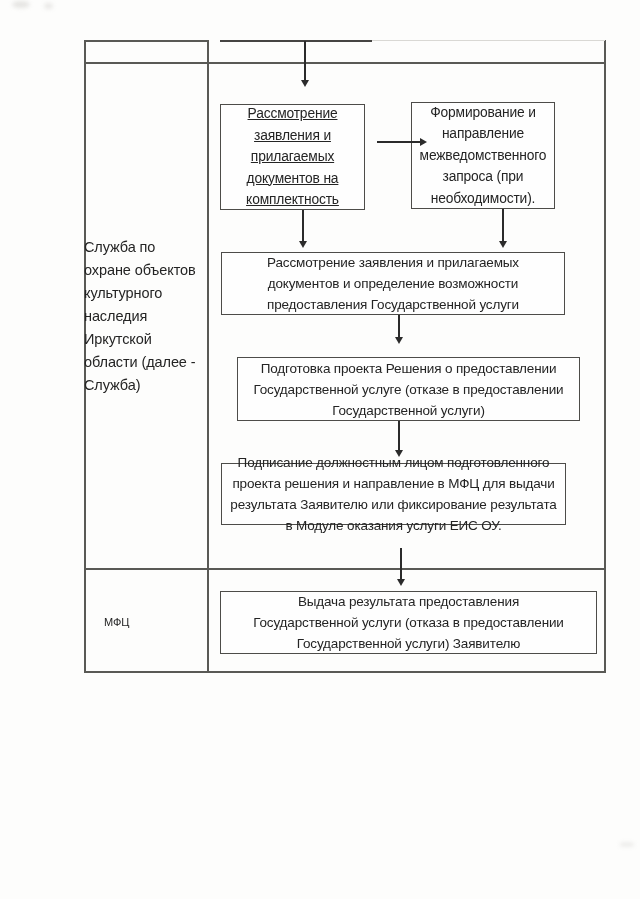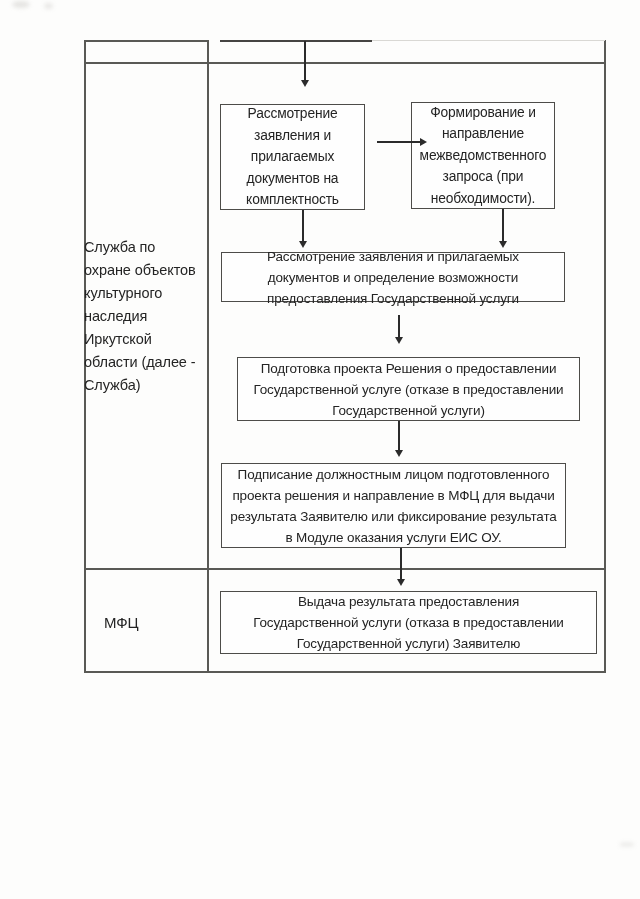--- a/index.html
+++ b/index.html
@@ -67,43 +67,43 @@
   <div class="hline" style="left:84px; top:568px; width:521px;"></div>
   <div class="hline" style="left:84px; top:671px; width:521px;"></div>
 
   <div class="lane-label" style="left:84px; top:236px; width:123px;">Служба по
 охране объектов
 культурного
 наследия
 Иркутской
 области (далее -
 Служба)</div>
-  <div class="lane-label" style="left:104px; top:611px; width:120px; font-size:15px;">МФЦ</div>
+  <div class="lane-label" style="left:104px; top:611px; width:120px; font-size:11px;">МФЦ</div>
 
-  <div class="box narrow" style="left:220px; top:104px; width:145px; height:106px;">Рассмотрение
+  <div class="box narrow" style="left:220px; top:104px; width:145px; height:106px;text-decoration:underline;">Рассмотрение
 заявления и
 прилагаемых
 документов на
 комплектность</div>
 
   <div class="box narrow" style="left:411px; top:102px; width:144px; height:107px;">Формирование и
 направление
 межведомственного
 запроса (при
 необходимости).</div>
 
-  <div class="box" style="left:221px; top:252px; width:344px; height:50px;">Рассмотрение заявления и прилагаемых
+  <div class="box" style="left:221px; top:252px; width:344px; height:63px;">Рассмотрение заявления и прилагаемых
 документов и определение возможности
 предоставления Государственной услуги</div>
 
   <div class="box" style="left:237px; top:357px; width:343px; height:64px;">Подготовка проекта Решения о предоставлении
 Государственной услуге (отказе в предоставлении
 Государственной услуги)</div>
 
-  <div class="box" style="left:221px; top:463px; width:345px; height:85px;">Подписание должностным лицом подготовленного
+  <div class="box" style="left:221px; top:463px; width:345px; height:62px;">Подписание должностным лицом подготовленного
 проекта решения и направление в МФЦ для выдачи
 результата Заявителю или фиксирование результата
 в Модуле оказания услуги ЕИС ОУ.</div>
 
   <div class="box" style="left:220px; top:591px; width:377px; height:63px;">Выдача результата предоставления
 Государственной услуги (отказа в предоставлении
 Государственной услуги) Заявителю</div>
 
   <div class="arrow-v" style="left:300px; top:41px; height:46px;">
       <i class="shaft"></i>

